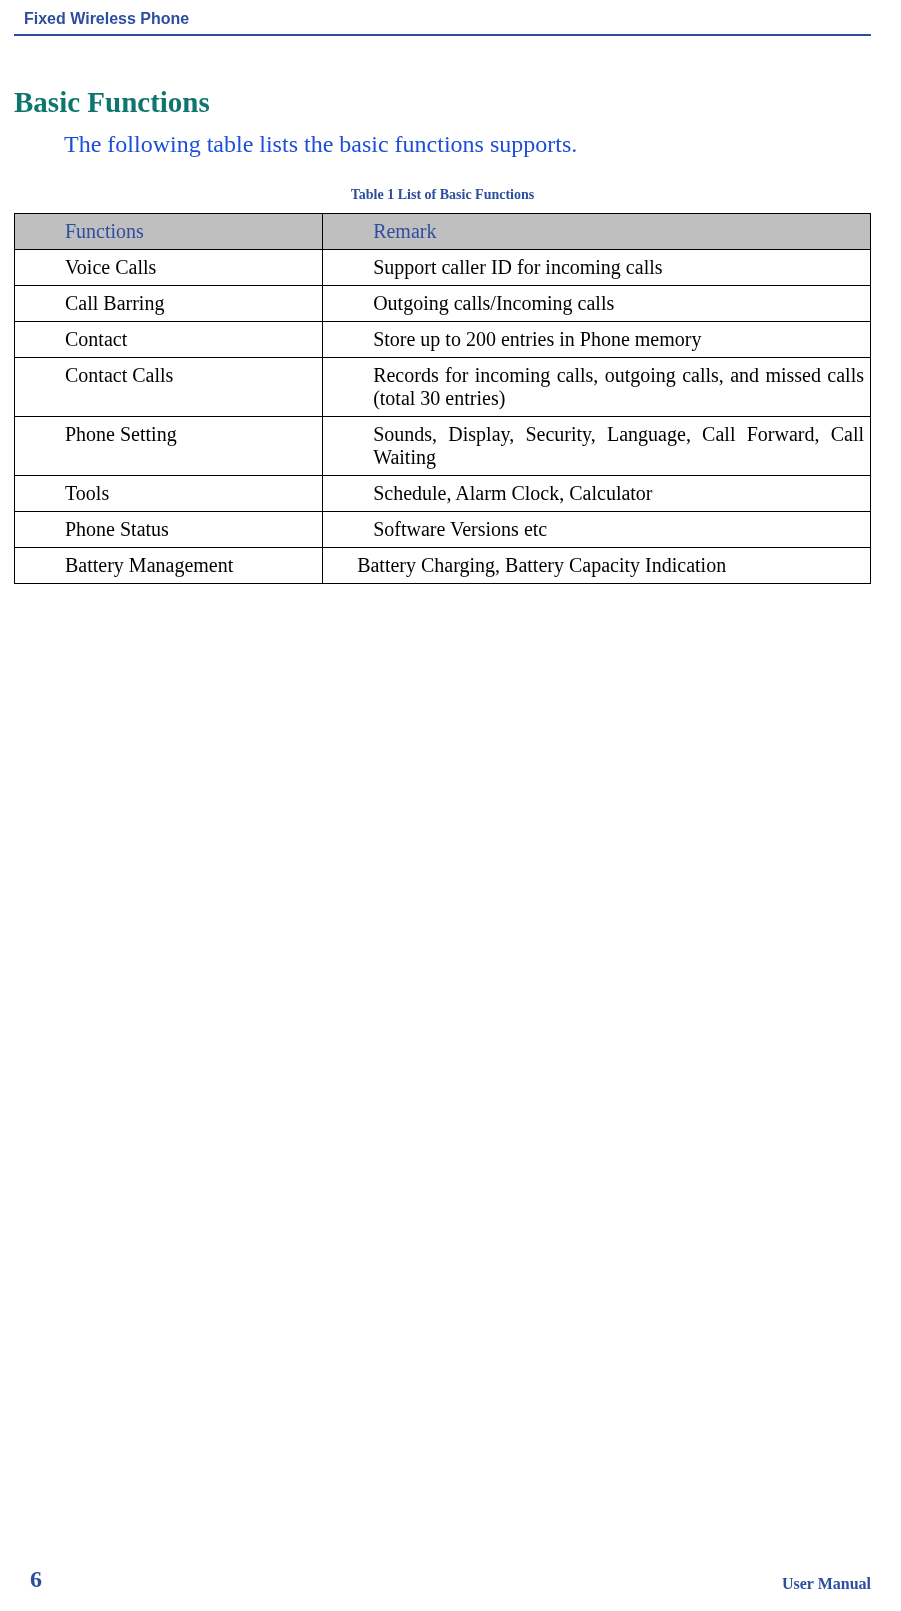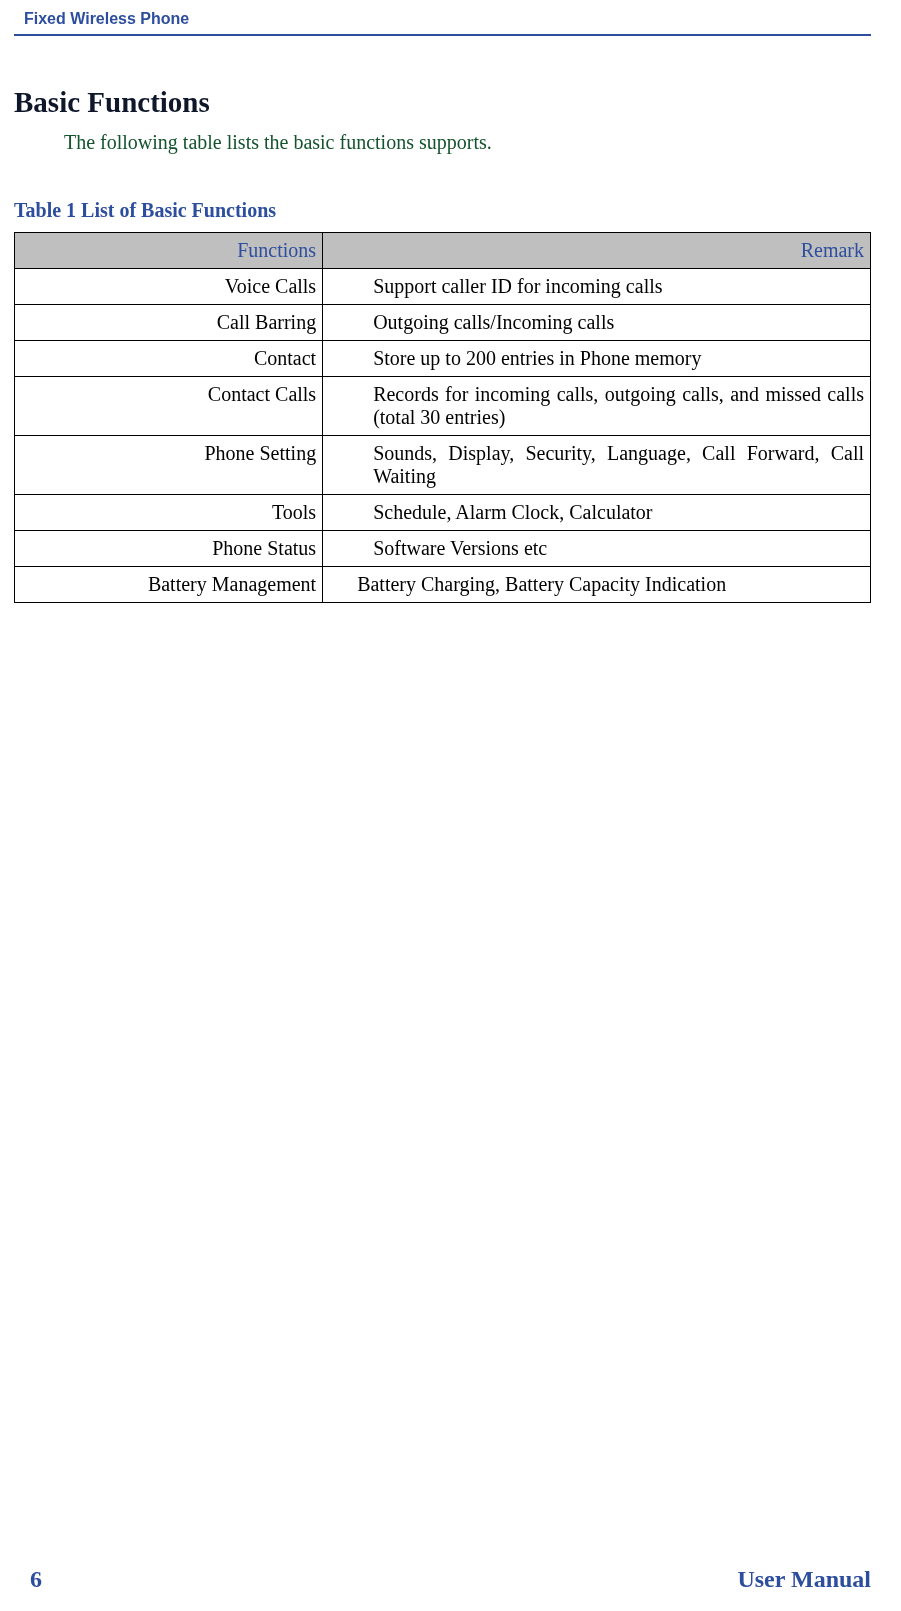--- a/index.html
+++ b/index.html
@@ -26,45 +26,46 @@
       padding-left: 10px;
       padding-bottom: 6px;
     }
     .header-line {
       border-bottom: 2px solid #2d4e9e;
       margin-bottom: 50px;
     }
     .section-heading {
       font-size: 29px;
       font-weight: bold;
-      color: #0f172a;
+      color: #0f766e;
       margin-bottom: 12px;
     }
     .intro-text {
-      font-size: 20px;
-      color: #14532d;
+      font-size: 24px;
+      color: #1d4ed8;
       padding-left: 50px;
-      margin-bottom: 45px;
+      margin-bottom: 29px;
     }
     .table-caption {
+      text-align: center;
       color: #2d4e9e;
       font-weight: bold;
-      font-size: 20px;
+      font-size: 14px;
       margin-bottom: 10px;
     }
     table {
       width: 100%;
       border-collapse: collapse;
       font-size: 20px;
       color: #000000;
     }
     th, td {
       border: 1.5px solid #000000;
       padding: 6px 6px 6px 50px;
-      text-align: right;
+      text-align: left;
       vertical-align: top;
     }
     th {
       background-color: #bfbfbf;
       color: #2d4e9e;
       font-weight: normal;
     }
     td.remark {
       text-align: justify;
     }
@@ -78,21 +79,21 @@
       align-items: flex-end;
     }
     .page-number {
       color: #2d4e9e;
       font-weight: bold;
       font-size: 24px;
     }
     .footer-label {
       color: #2d4e9e;
       font-weight: bold;
-      font-size: 24px;
+      font-size: 16px;
       margin-left: 16px;
     }
   </style>
 </head>
 <body>
 
 <div class="page">
   <div class="header-title">Fixed Wireless Phone</div>
   <div class="header-line"></div>
 

